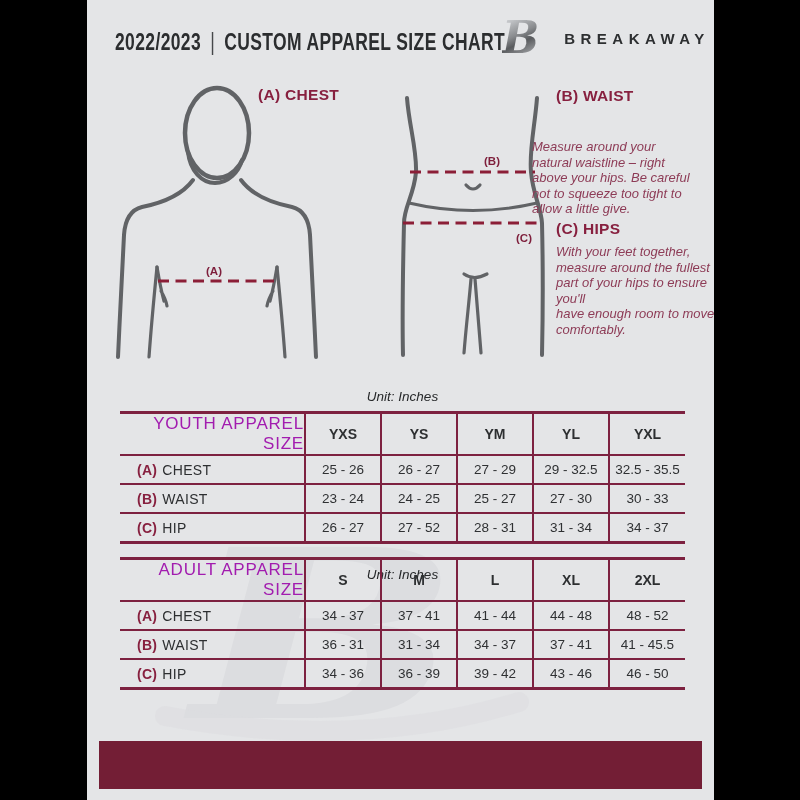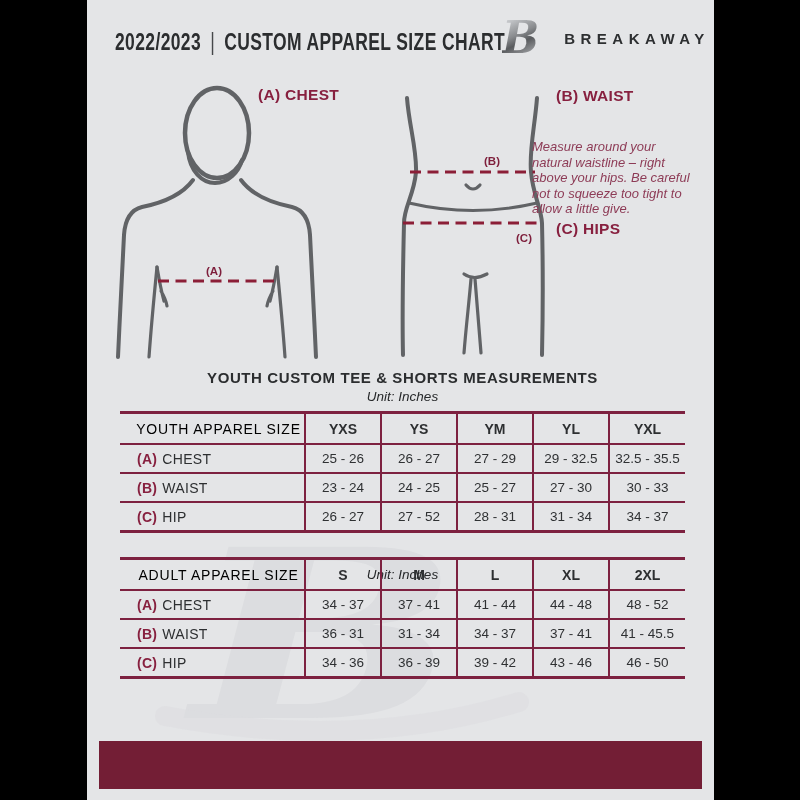--- a/index.html
+++ b/index.html
@@ -44,22 +44,22 @@
 
   
   .size-table{position:absolute;left:33px;width:565px;border-collapse:collapse;table-layout:fixed;
               border-top:3px solid #7d2140;border-bottom:3px solid #7d2140;z-index:1;}
   #youth-table{top:411px;} #adult-table{top:557px;}
   .size-table tr{border-bottom:2px solid #7d2140;}
   .size-table tbody tr:last-child{border-bottom:none;}
   .size-table th,.size-table td{border-left:2px solid #7d2140;padding:0;}
   .size-table th:first-child,.size-table td:first-child{border-left:none;}
   .size-table thead th{height:29px;font-size:14px;font-weight:bold;color:#2d2f31;text-align:center;}
-  .size-table thead th.first-th{font-size:14px;font-weight:normal;color:#000000;letter-spacing:.8px;
-                                text-align:center;padding-left:13px;}
+  .size-table thead th.first-th{font-size:17px;font-weight:normal;color:#a21caf;letter-spacing:.8px;
+                                text-align:right;padding-left:13px;}
   .size-table tbody td{height:27px;}
   .lbl-cell{text-align:left;padding-left:17px !important;font-size:14px;color:#2d2f31;letter-spacing:.3px;}
   .lbl-prefix{color:#87203f;font-weight:bold;margin-right:5px;}
   .val-cell{text-align:center;font-size:13.5px;color:#2f3133;}
 
   
   .watermark{position:absolute;left:104px;top:518px;z-index:0;font-family:"DejaVu Serif",serif;font-style:italic;
              font-weight:bold;font-size:235px;line-height:235px;color:#d8d9dc;opacity:.62;
              transform:scaleX(1.35);transform-origin:left top;}
   .watermark-swoosh{position:absolute;left:0;top:0;z-index:0;}
@@ -108,22 +108,23 @@
       <path class="dash-line" d="M23,77 L148,77"></path>
       <text class="fig-label" x="105" y="70" text-anchor="middle">(B)</text>
       <path class="dash-line" d="M16,128 L156,128"></path>
       <text class="fig-label" x="137" y="147" text-anchor="middle">(C)</text>
     </svg>
 
     <div class="ins-head" id="ins-head-a">(A) CHEST</div>
     <div class="ins-head" id="ins-head-b">(B) WAIST</div>
     <div class="ins-text" id="ins-text-b">Measure around your natural waistline – right above your hips. Be careful not to squeeze too tight to allow a little give.</div>
     <div class="ins-head" id="ins-head-c">(C) HIPS</div>
-
-    <div class="sec-title" id="youth-title">YOUTH CUSTOM TEE &amp; SHORTS MEASUREMENTS</div>
+    <div class="ins-text" id="ins-text-c">With your feet together, measure around the fullest part of your hips to ensure you'll
+have enough room to move comfortably.</div>
+
     <div class="sec-unit" id="youth-unit">Unit: Inches</div>
     <table class="size-table" id="youth-table">
       <colgroup>
           <col style="width:185px">
           <col style="width:76px">
           <col style="width:76px">
           <col style="width:76px">
           <col style="width:76px">
           <col style="width:76px">
         </colgroup>

